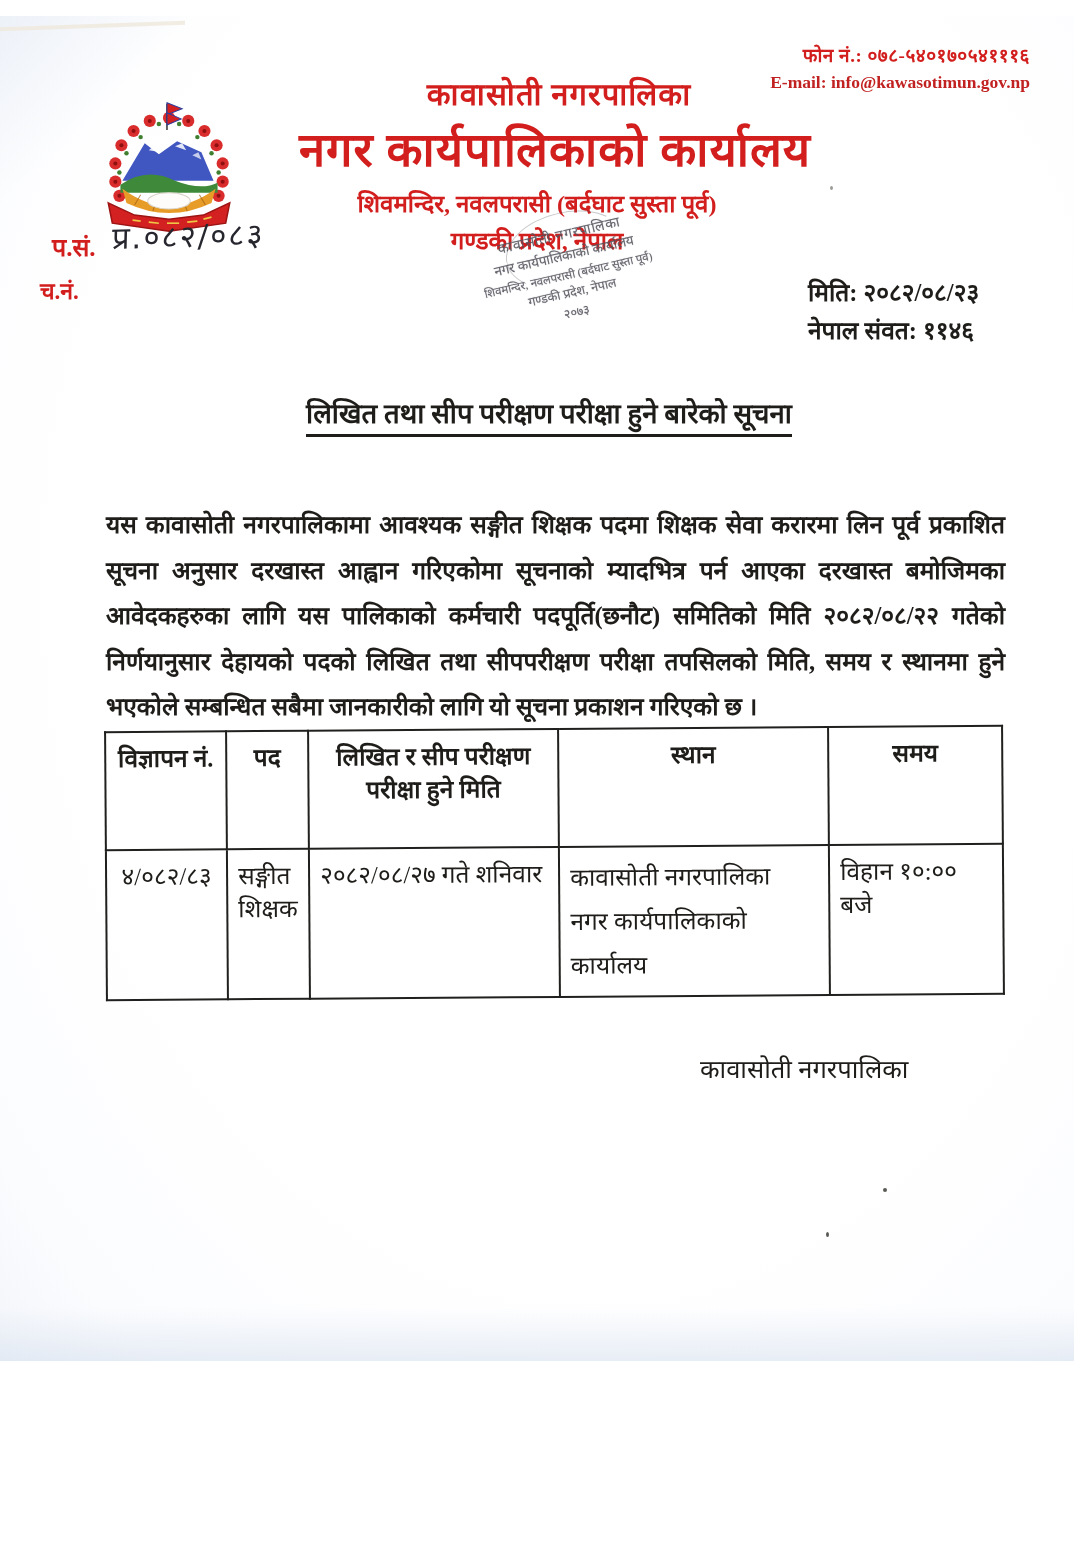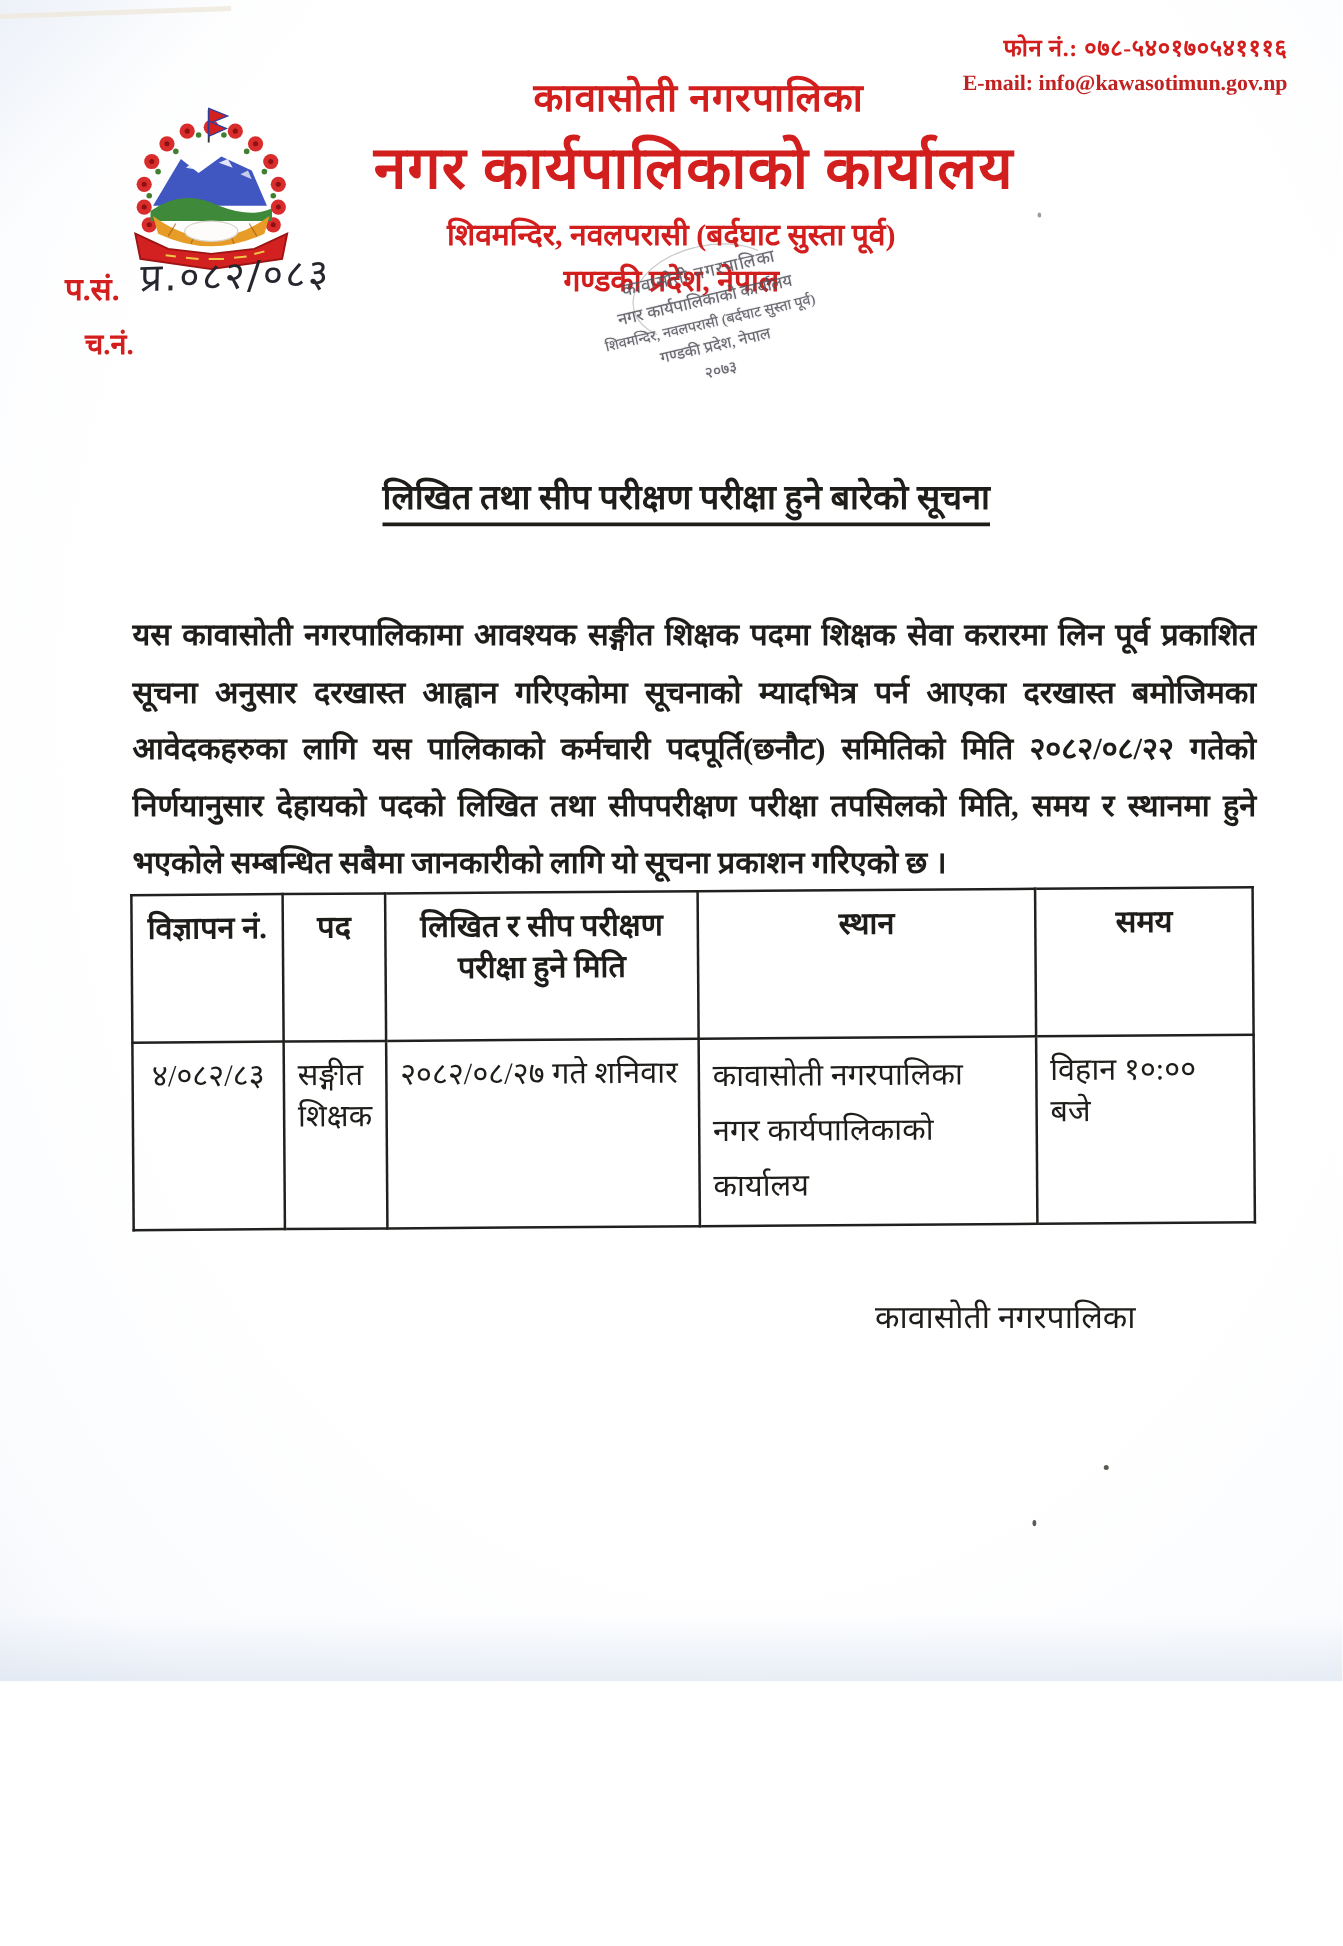--- a/index.html
+++ b/index.html
@@ -1,19 +1,19 @@
 <!DOCTYPE html>
 <html><head>
 <meta charset="utf-8">
 <style>
   html,body{margin:0;padding:0;background:#ffffff;}
   .page{
     position:relative;
     width:1074px;height:1345px;
-    margin:0 auto;
+    margin:16px auto;
     overflow:hidden;
     font-family:"Liberation Serif", serif;
     color:#1f1d1a;
     background:
       linear-gradient(to top, rgba(214,224,238,0.55) 0%, rgba(214,224,238,0) 4%),
       linear-gradient(135deg, rgba(222,230,242,0.5) 0%, rgba(222,230,242,0) 8%),
       radial-gradient(ellipse at 55% 42%, #ffffff 60%, #fbfcfe 88%, #f2f5fa 100%);
   }
   .red{color:#d31e1e;}
   .crease{position:absolute;left:0;top:8px;width:185px;height:4px;background:#efe8dc;opacity:.8;transform:rotate(-2deg);}
@@ -34,21 +34,21 @@
   .lh-province{font-size:24px;margin-top:4px;}
 
   
   .ps-label{position:absolute;left:52px;top:213px;font-size:25px;font-weight:bold;}
   .ps-value{
     position:absolute;left:112px;top:198px;
     font-family:"DejaVu Sans", sans-serif;
     font-size:31px;color:#26262e;letter-spacing:2px;
     transform:rotate(-1.5deg) skewX(-3deg);
   }
-  .ch-label{position:absolute;left:68px;top:258px;font-size:23px;font-weight:bold;font-family:Liberation Serif, serif;}
+  .ch-label{position:absolute;left:40px;top:258px;font-size:23px;font-weight:bold;font-family:Liberation Serif, serif;}
 
   
   .dates{position:absolute;left:808px;top:258px;font-size:24.5px;font-weight:bold;line-height:38px;}
 
   
   .stamp{
     position:absolute;left:438px;top:208px;width:260px;
     transform:rotate(-13deg);
     text-align:center;color:#53535c;opacity:.88;
     line-height:1.55;text-shadow:0 0 1px rgba(90,90,100,.55);
@@ -202,20 +202,24 @@
 
   <div class="stamp-arc"></div>
   <div class="stamp">
     <div class="s1">कावासोती नगरपालिका</div>
     <div class="s2">नगर कार्यपालिकाको कार्यालय</div>
     <div class="s3">शिवमन्दिर, नवलपरासी (बर्दघाट सुस्ता पूर्व)</div>
     <div class="s4">गण्डकी प्रदेश, नेपाल</div>
     <div class="s5">२०७३</div>
   </div>
 
+  <div class="dates">
+    <div>मिति: २०८२/०८/२३</div>
+    <div>नेपाल संवत: ११४६</div>
+  </div>
 
   <div class="title-wrap">
     <span class="title">लिखित तथा सीप परीक्षण परीक्षा हुने बारेको सूचना</span>
   </div>
 
   <div class="body-par">यस कावासोती नगरपालिकामा आवश्यक सङ्गीत शिक्षक पदमा शिक्षक सेवा करारमा लिन पूर्व प्रकाशित सूचना अनुसार दरखास्त आह्वान गरिएकोमा सूचनाको म्यादभित्र पर्न आएका दरखास्त बमोजिमका आवेदकहरुका लागि यस पालिकाको कर्मचारी पदपूर्ति(छनौट) समितिको मिति २०८२/०८/२२ गतेको निर्णयानुसार देहायको पदको लिखित तथा सीपपरीक्षण परीक्षा तपसिलको मिति, समय र स्थानमा हुने भएकोले सम्बन्धित सबैमा जानकारीको लागि यो सूचना प्रकाशन गरिएको छ ।</div>
 
   <div class="table-wrap">
     <table class="exam">
       <colgroup>

